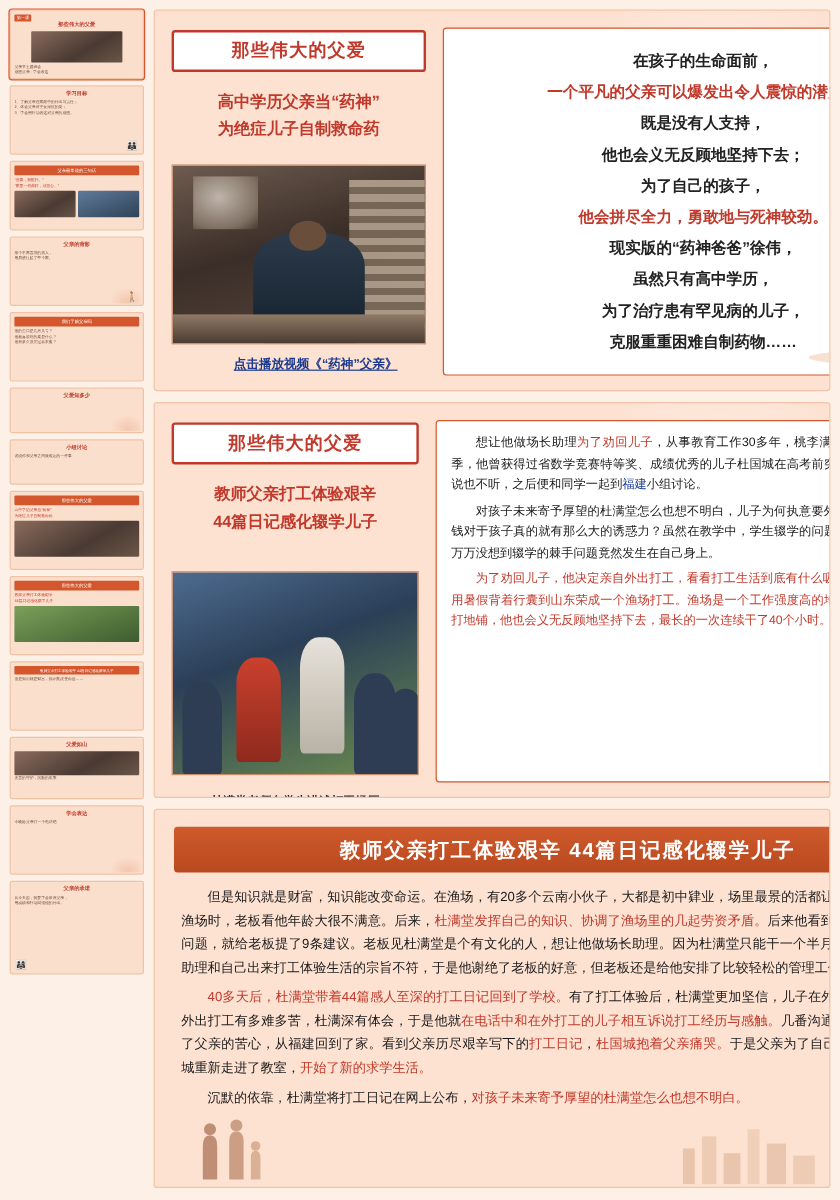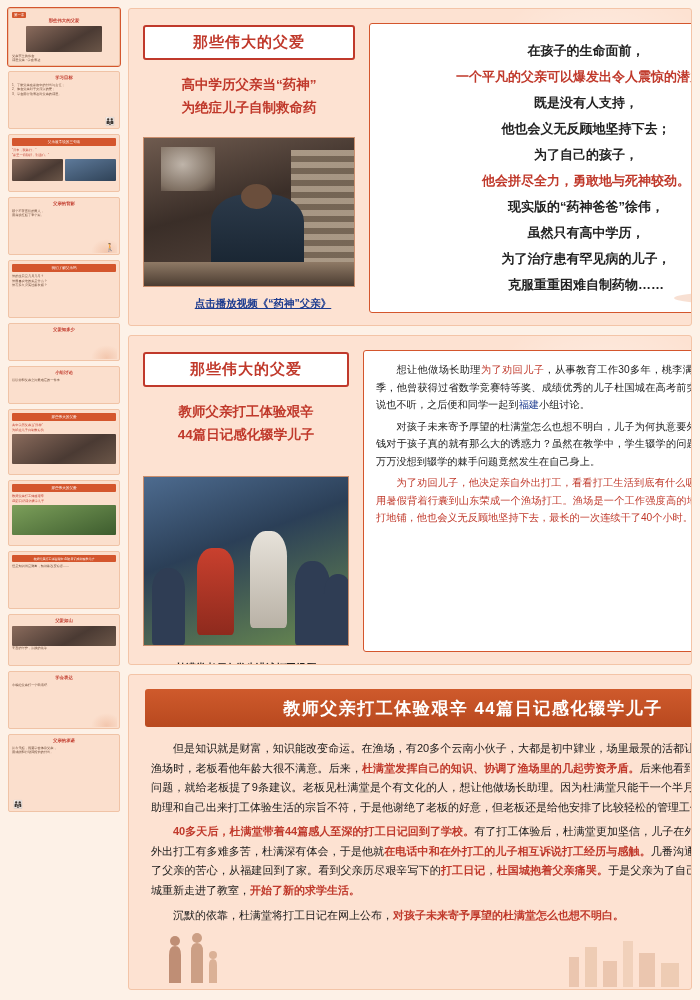--- a/index.html
+++ b/index.html
@@ -290,21 +290,21 @@
     padding: 4px 6px;
   }
   .s3-body p {
     font-size: 11px;
     line-height: 1.78;
     color: #1a1a1a;
     text-indent: 2em;
     margin-bottom: 5px;
     text-align: justify;
   }
-  .s3-body .red { color: #c0392b; font-weight: bold; }
+  .s3-body .red { color: #c0392b; font-weight: normal; }
   .s3-fam {
     position: absolute; left: 10px; bottom: 4px; width: 110px; height: 56px; opacity: .8;
   }
   .s3-arch {
     position: absolute; right: 6px; bottom: 2px; width: 120px; height: 60px; opacity: .5;
   }
 </style>
 </head>
 <body>
 

